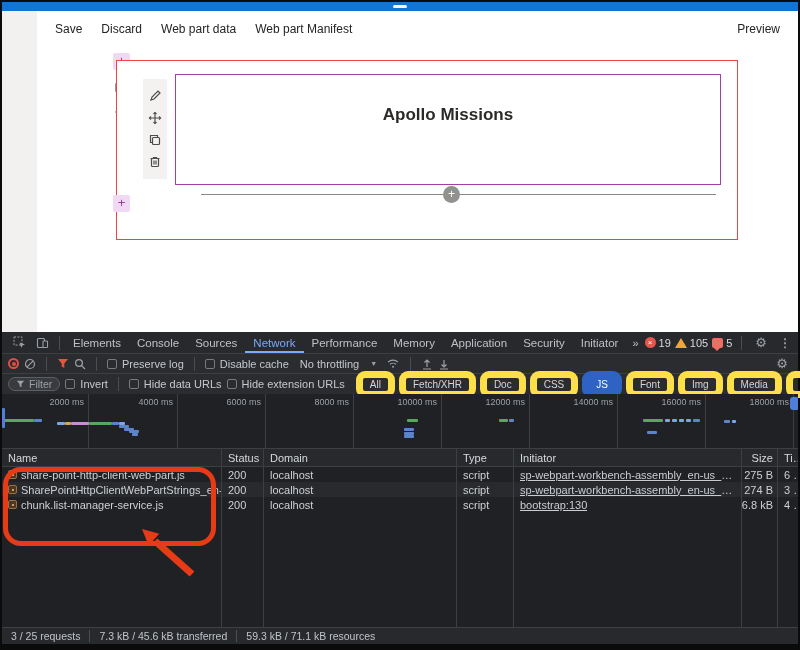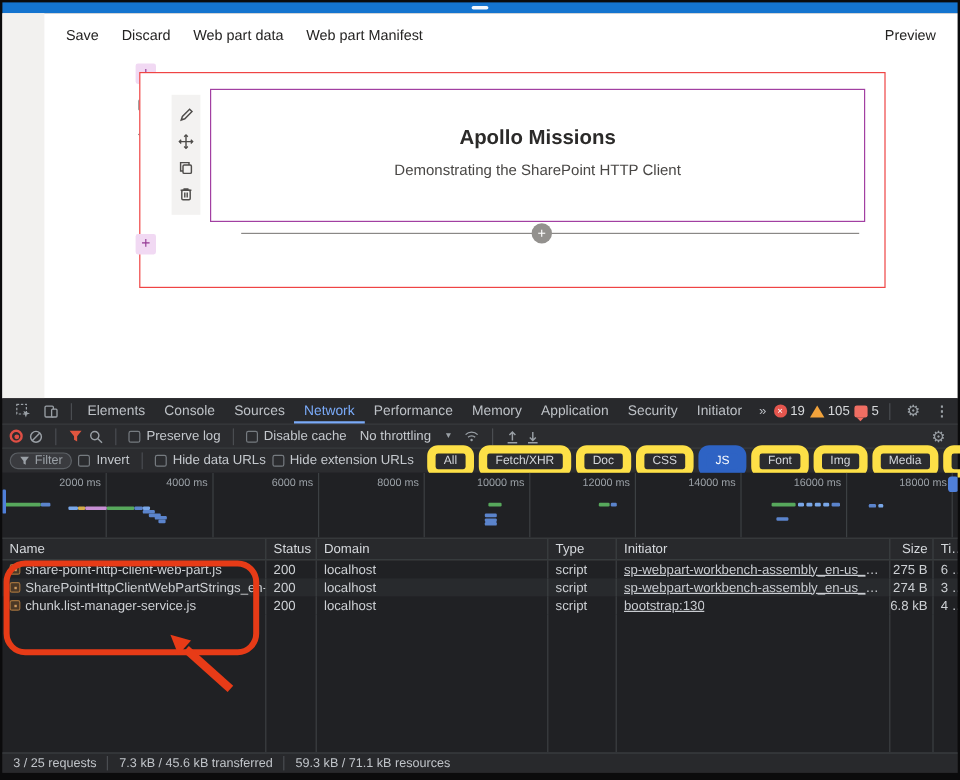--- a/index.html
+++ b/index.html
@@ -195,21 +195,20 @@
           <svg width="14" height="14" viewBox="0 0 14 14">
               <path d="M2.5 3.5h9M5.5 3.5v-1h3v1"></path>
               <rect x="3.5" y="3.5" width="7" height="8" rx="1"></rect>
               <path d="M6 5.5v4M8 5.5v4"></path>
             </svg>
         </span>
       </div>
 
       <div class="webpart">
         <div class="wp-title">Apollo Missions</div>
-        <div class="wp-sub">Demonstrating the SharePoint HTTP Client</div>
       </div>
 
       <div class="wp-divider"></div>
       <div class="wp-divider-circle">+</div>
     </div>
 
     <div class="plus-btn plus-bottom">+</div>
   </div>
 
   <div class="devtools">

